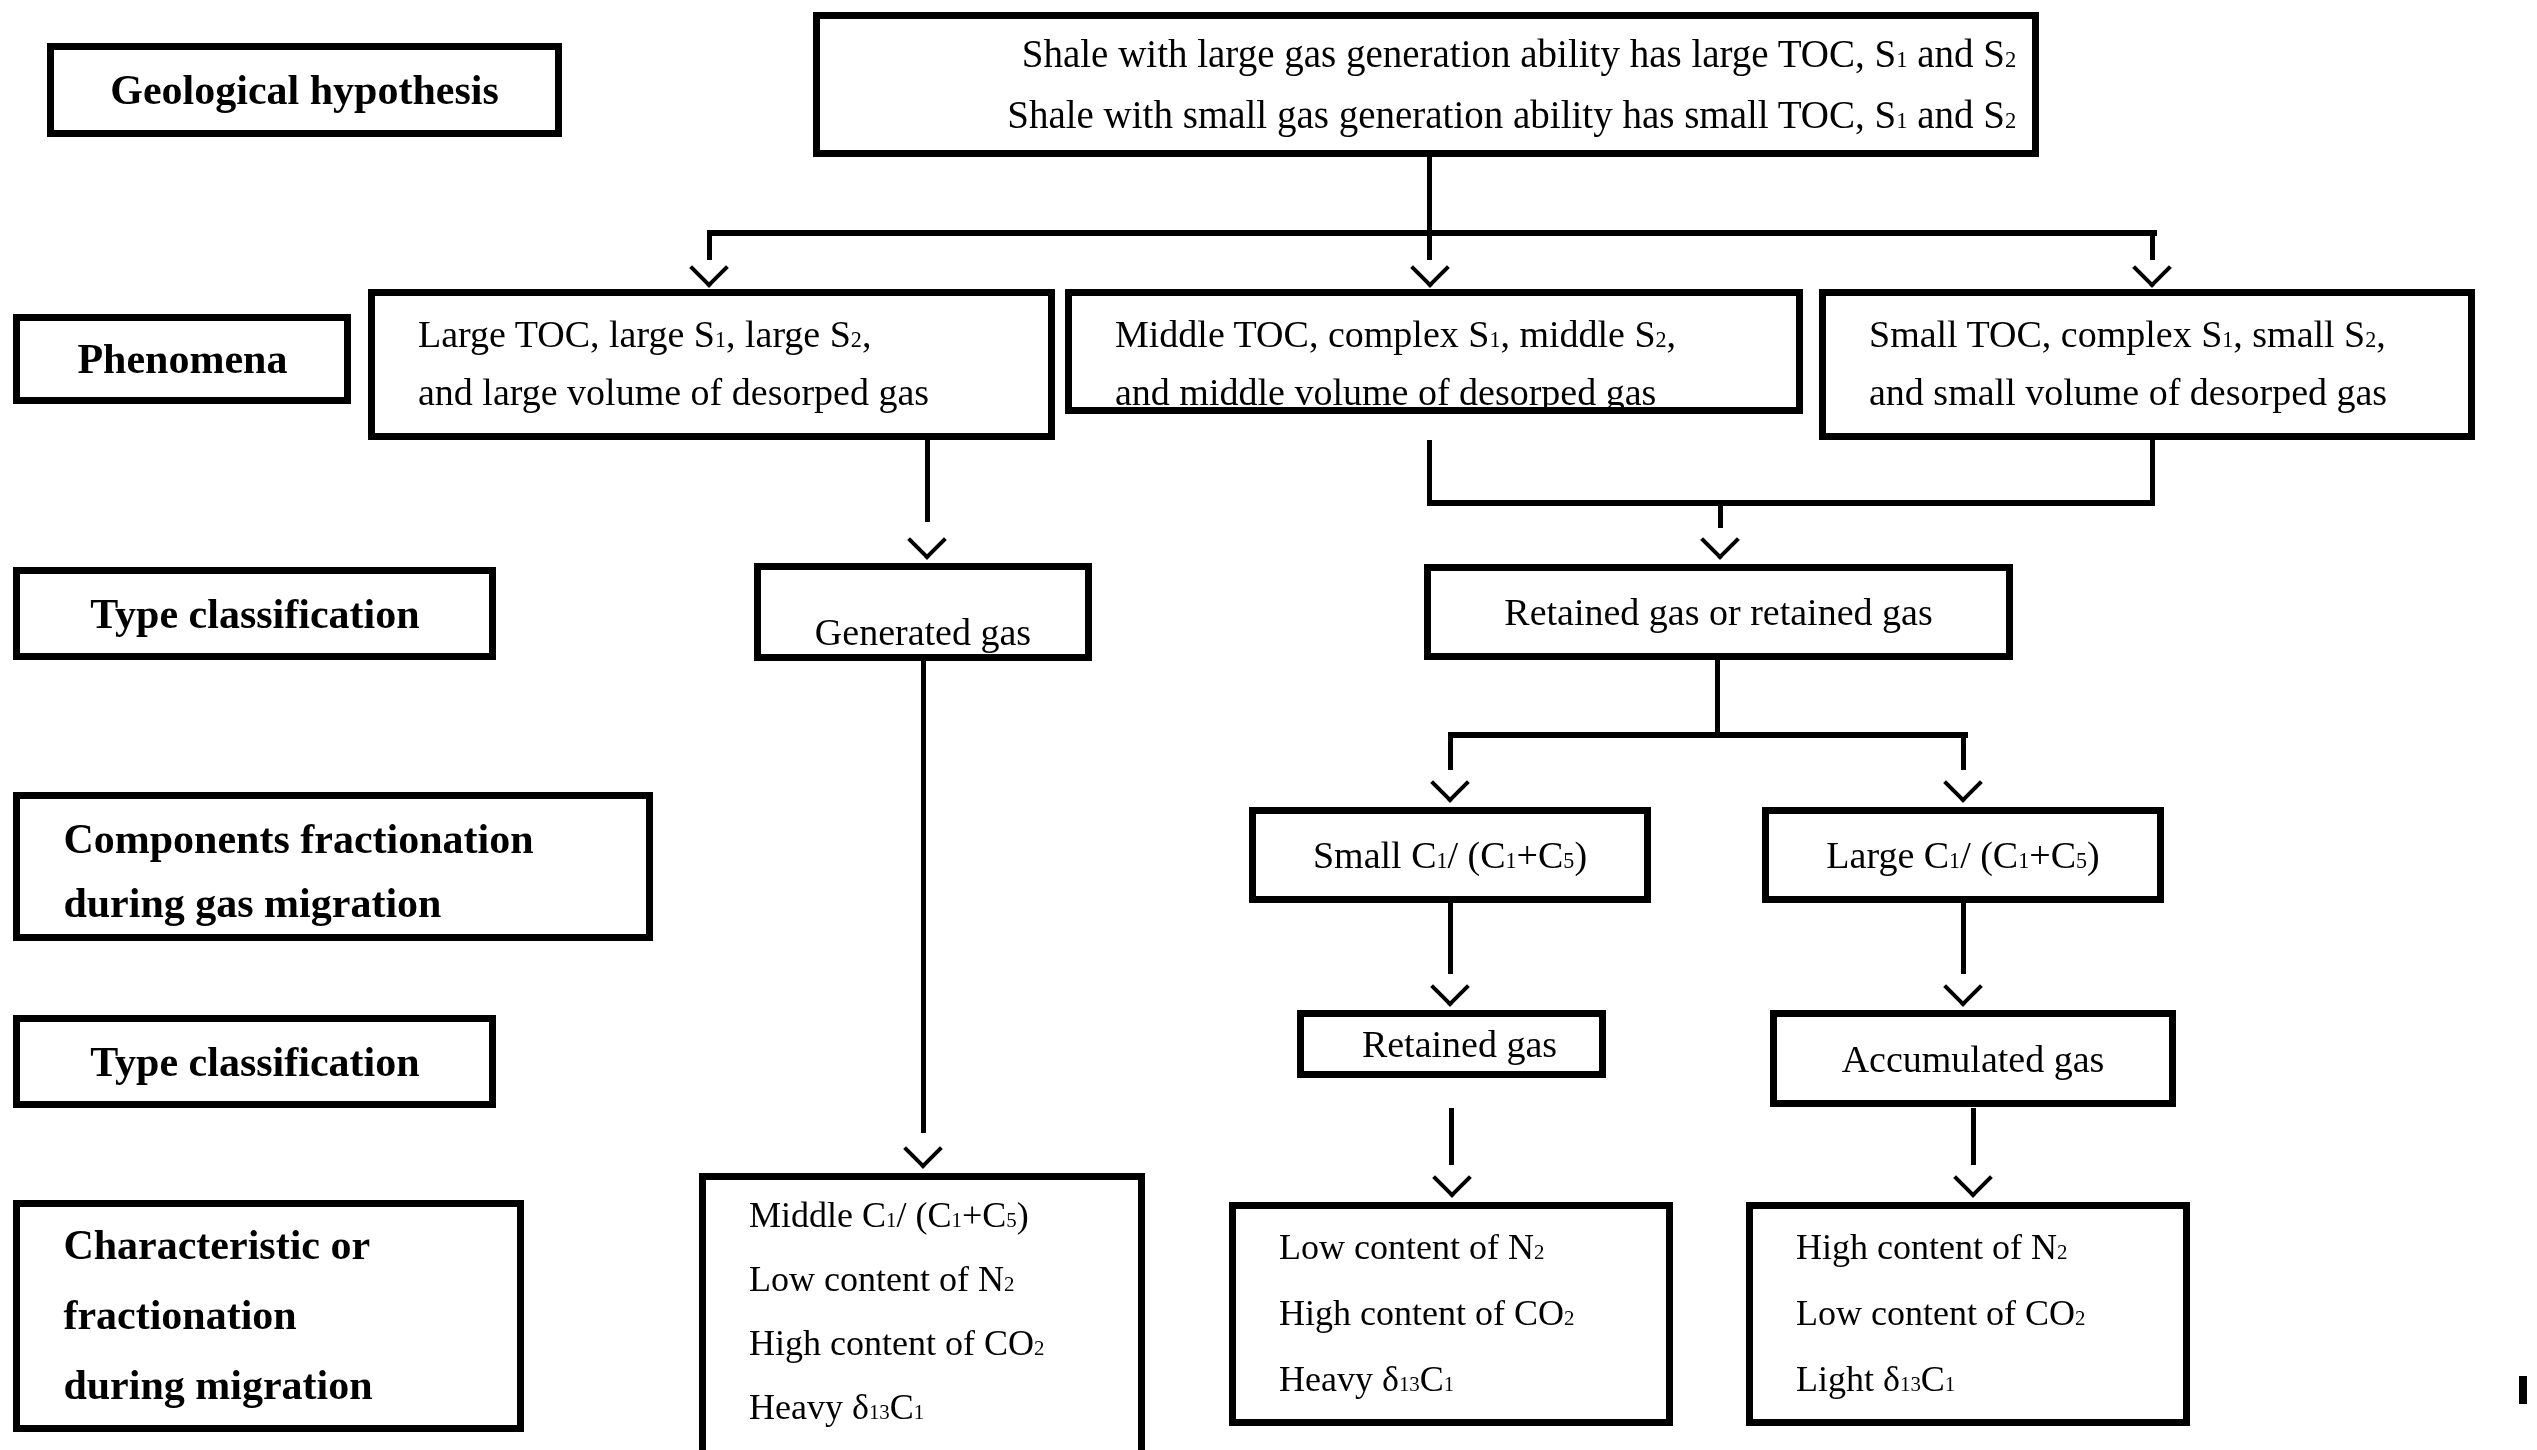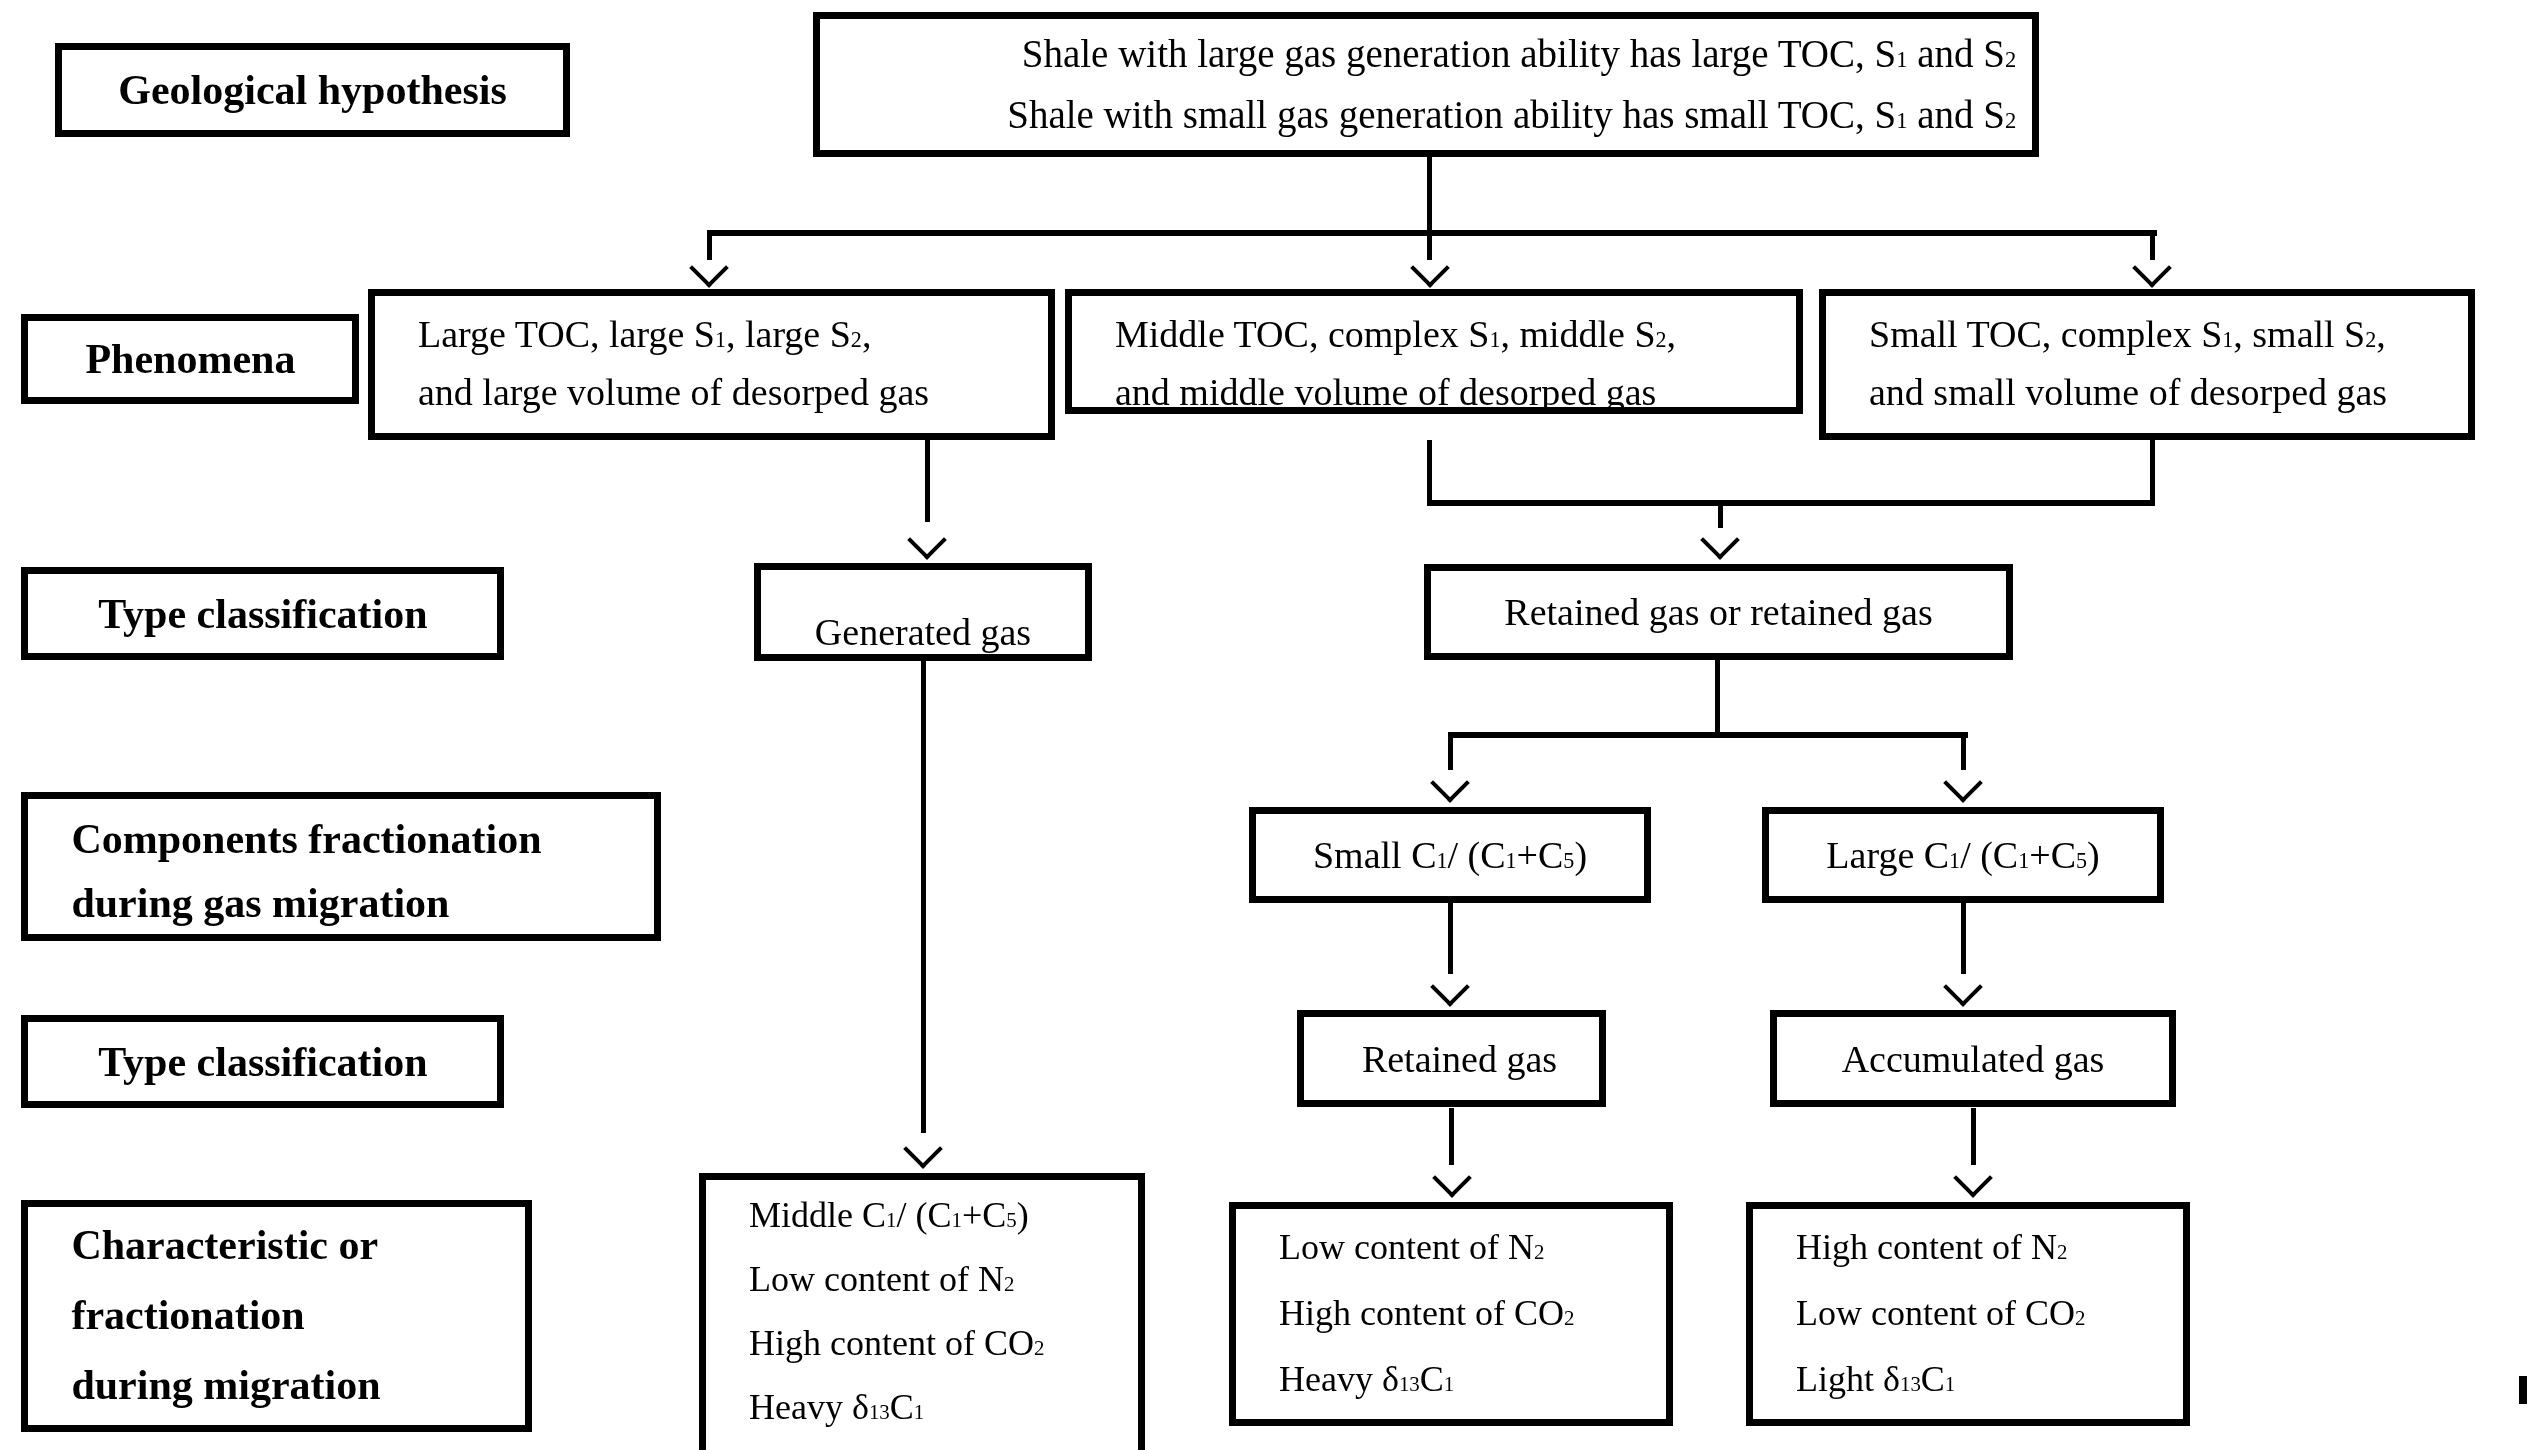--- a/index.html
+++ b/index.html
@@ -5,21 +5,21 @@
   * { box-sizing: border-box; margin: 0; padding: 0; }
   html, body { background: #ffffff; }
   body {
     width: 2538px; height: 1450px;
     font-family: "Liberation Serif", "DejaVu Serif", serif;
     color: #000000;
   }
   .stage { position: relative; width: 2538px; height: 1450px; overflow: hidden; background: #ffffff; }
   .box { position: absolute; border: 7px solid #000000; background: #ffffff; }
   .center { display: flex; align-items: center; justify-content: center; text-align: center; }
-  .label { font-weight: bold; font-size: 42px; margin-left: 8px; }
+  .label { font-weight: bold; font-size: 42px; }
   .node { font-size: 38px; }
   .small-node { font-size: 36px; }
   .hyp { font-size: 39px; }
   .lines { padding: 7.9px 15.7px 0 43px; }
   .lines.centered { padding-left: 15.7px; text-align: right; }
   .lh74 .line { line-height: 58px; }
   .lh78 .line { line-height: 61px; }
   .lh81 .line { line-height: 64px; }
   .lh84 .line { line-height: 66px; }
   .lh82 .line { line-height: 64px; }
@@ -131,21 +131,21 @@
 
   <div class="box center node" style="left:1762px; top:807px; width:402px; height:96px;">
     <span>Large C<sub>1</sub>/ (C<sub>1</sub>+C<sub>5</sub>)</span>
   </div>
 
   <div class="vline" style="left:1448px; top:903px; width:4.7px; height:71px;"></div>
   <div class="vee" style="left:1436px; top:973px;"></div>
   <div class="vline" style="left:1961px; top:903px; width:4.7px; height:71px;"></div>
   <div class="vee" style="left:1949px; top:973px;"></div>
 
-  <div class="box center node" style="left:1297px; top:1010px; width:309px; height:97px;padding-left:16px;">
+  <div class="box center node" style="left:1297px; top:1010px; width:309px; height:68px;padding-left:16px;">
     <span>Retained gas</span>
   </div>
 
   <div class="box center node" style="left:1770px; top:1010px; width:406px; height:97px;">
     <span>Accumulated gas</span>
   </div>
 
   <div class="vline" style="left:1449px; top:1108px; width:4.7px; height:57px;"></div>
   <div class="vee" style="left:1438px; top:1164px;"></div>
   <div class="vline" style="left:1971px; top:1108px; width:4.7px; height:57px;"></div>

